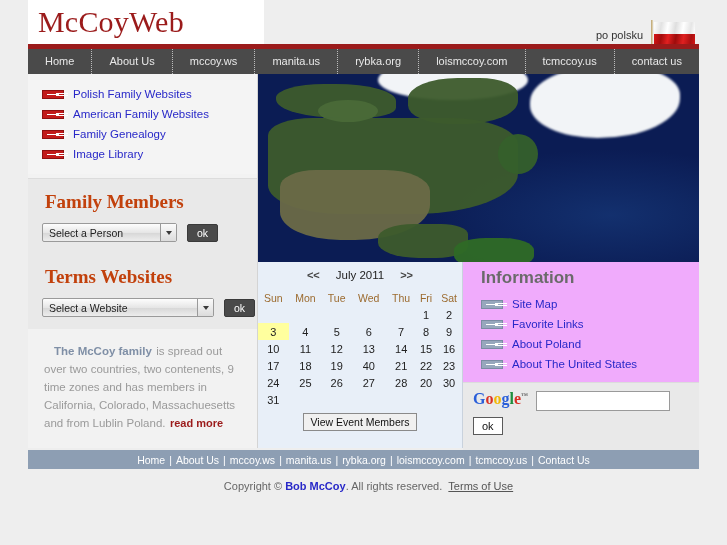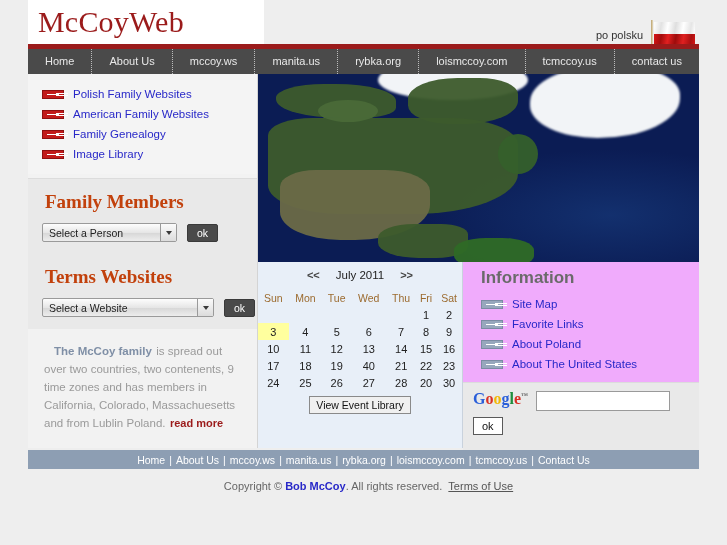--- a/index.html
+++ b/index.html
@@ -385,24 +385,33 @@
                 </tr>
                 <tr>
                   <td>24</td>
                   <td>25</td>
                   <td>26</td>
                   <td>27</td>
                   <td>28</td>
                   <td>20</td>
                   <td>30</td>
                 </tr>
+                <tr>
+                  <td>31</td>
+                  <td class="empty">&nbsp;</td>
+                  <td class="empty">&nbsp;</td>
+                  <td class="empty">&nbsp;</td>
+                  <td class="empty">&nbsp;</td>
+                  <td class="empty">&nbsp;</td>
+                  <td class="empty">&nbsp;</td>
+                </tr>
               </tbody>
           </table>
           <div class="cal-btn-wrap">
-            <span class="cal-btn">View Event Library</span>
+            <span class="cal-btn">View Event Members</span>
           </div>
         </div>
 
         <div class="infopanel">
           <div class="ip-head">Information</div>
           <div class="ip-links" id="ipLinks">
               <div class="link-row">
                 <span class="arrow-blue"></span>
                 <span class="link-a">Site Map</span>
               </div>

